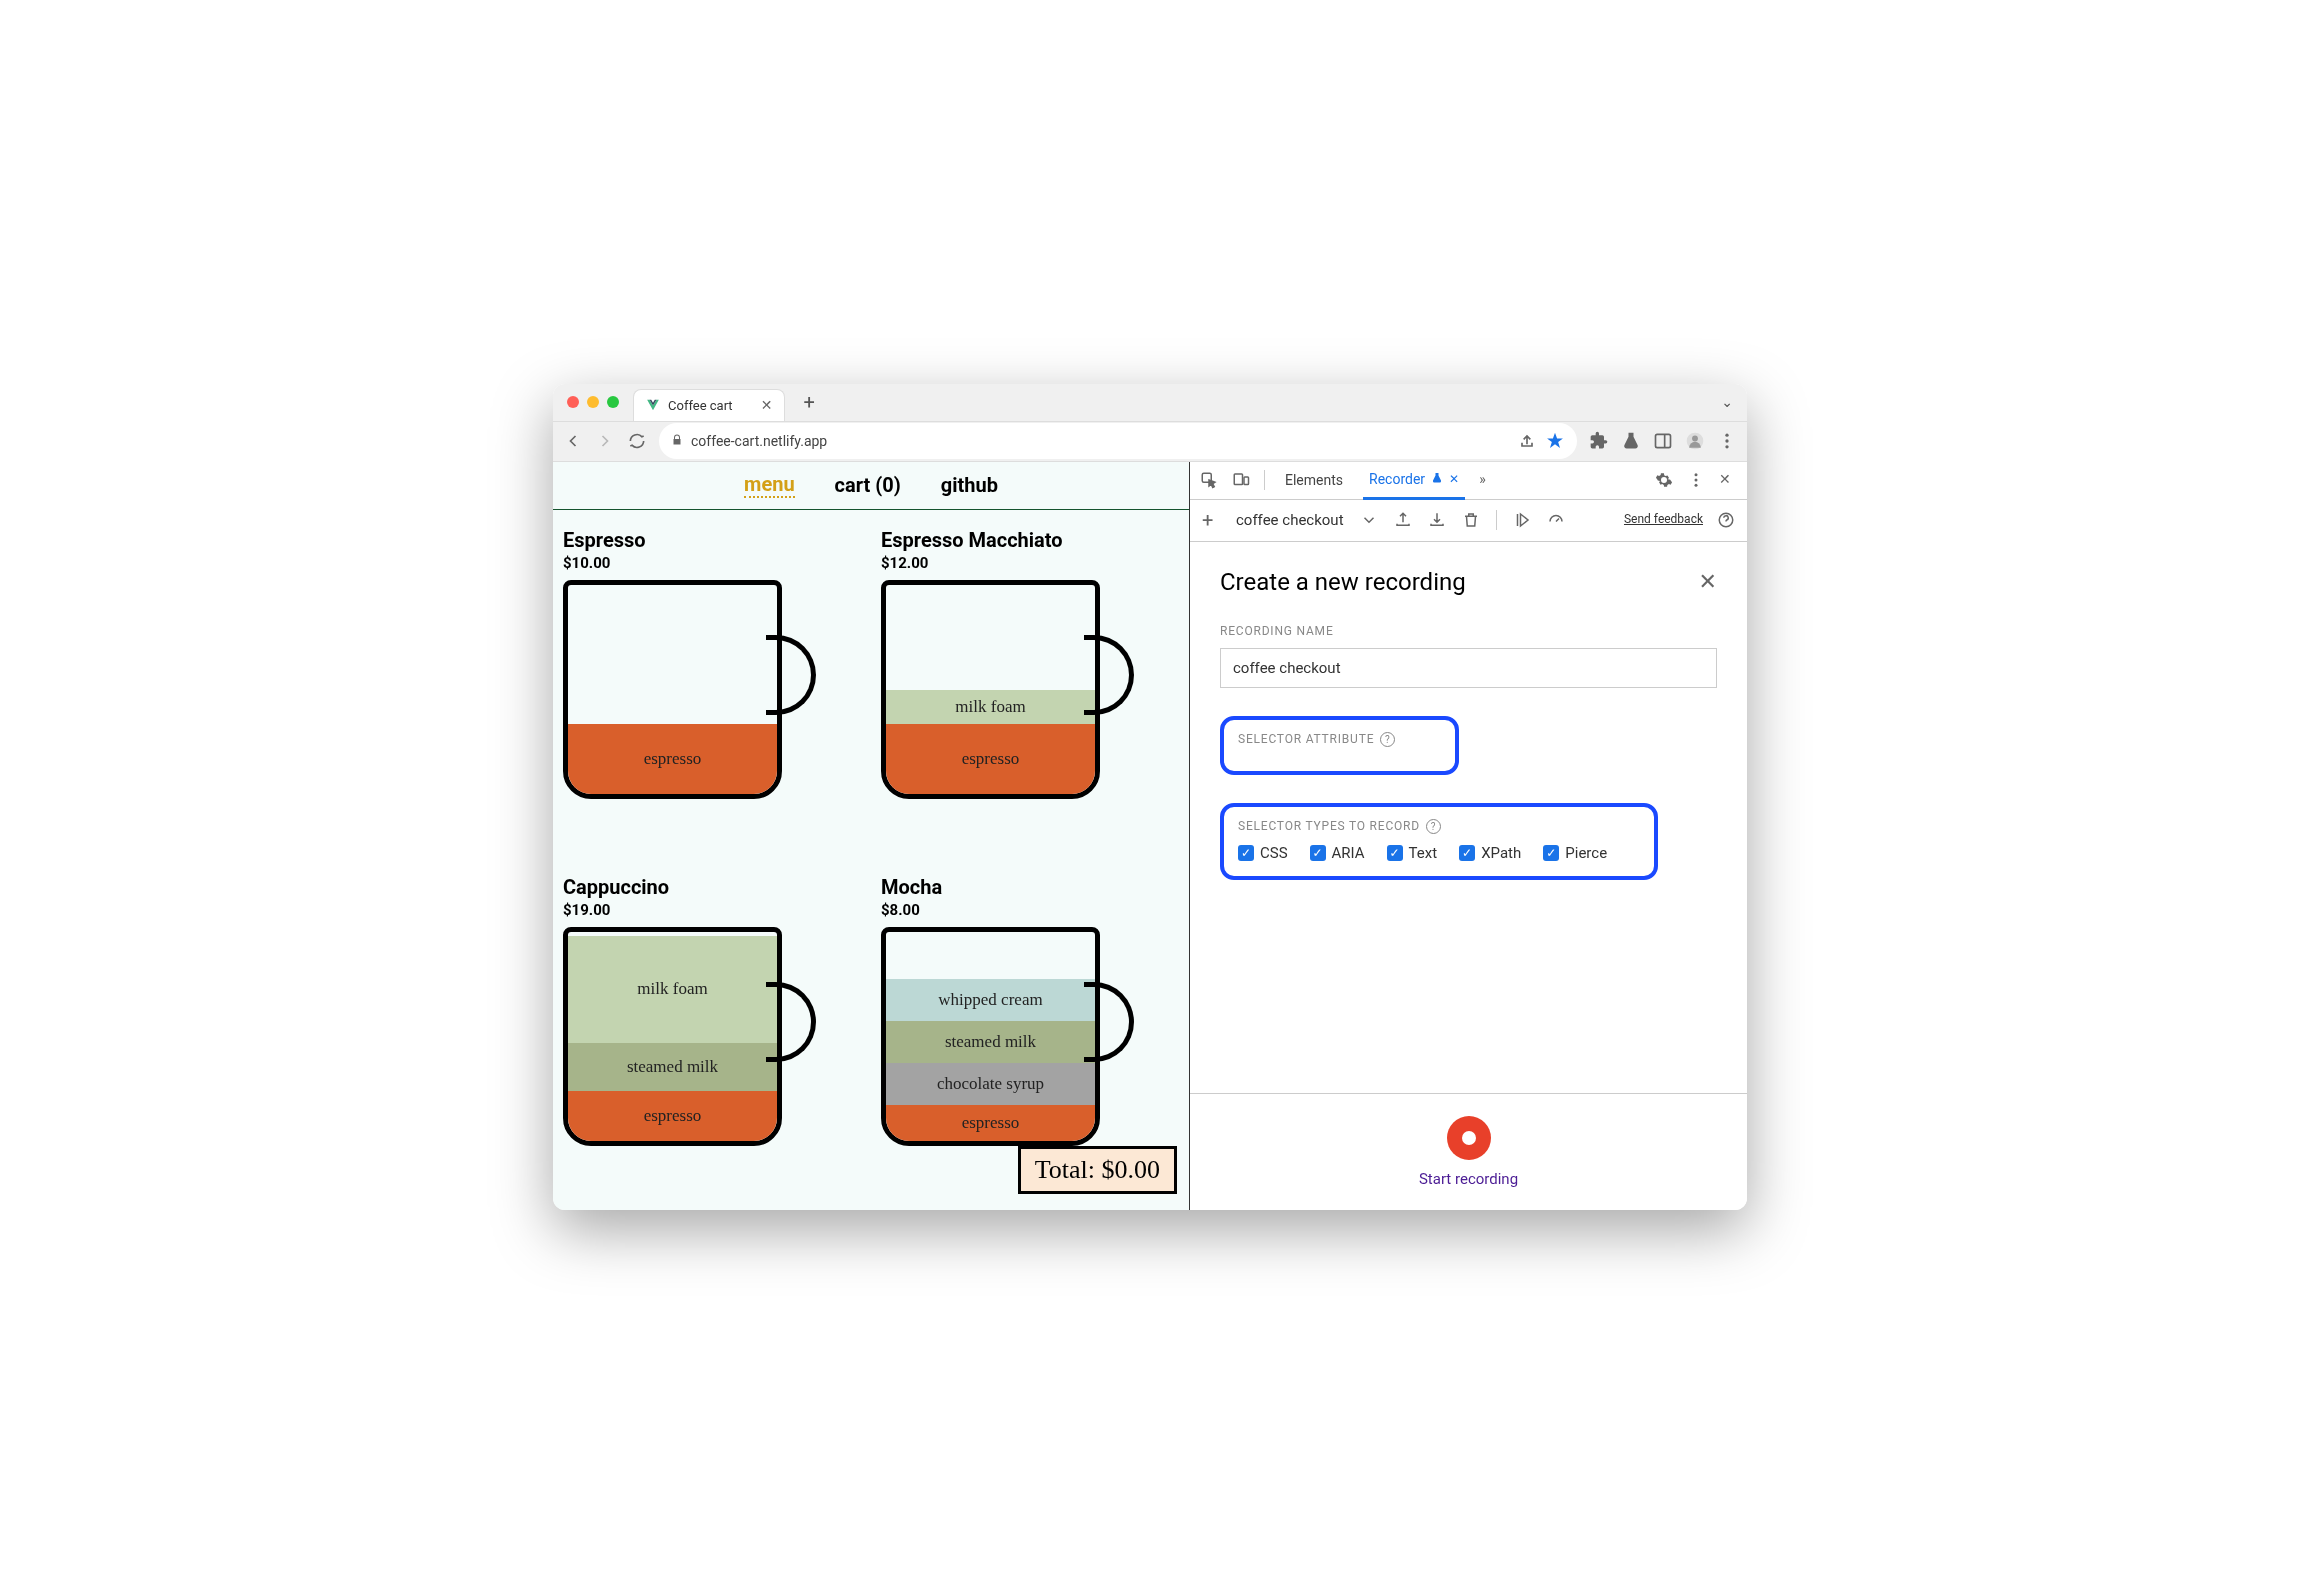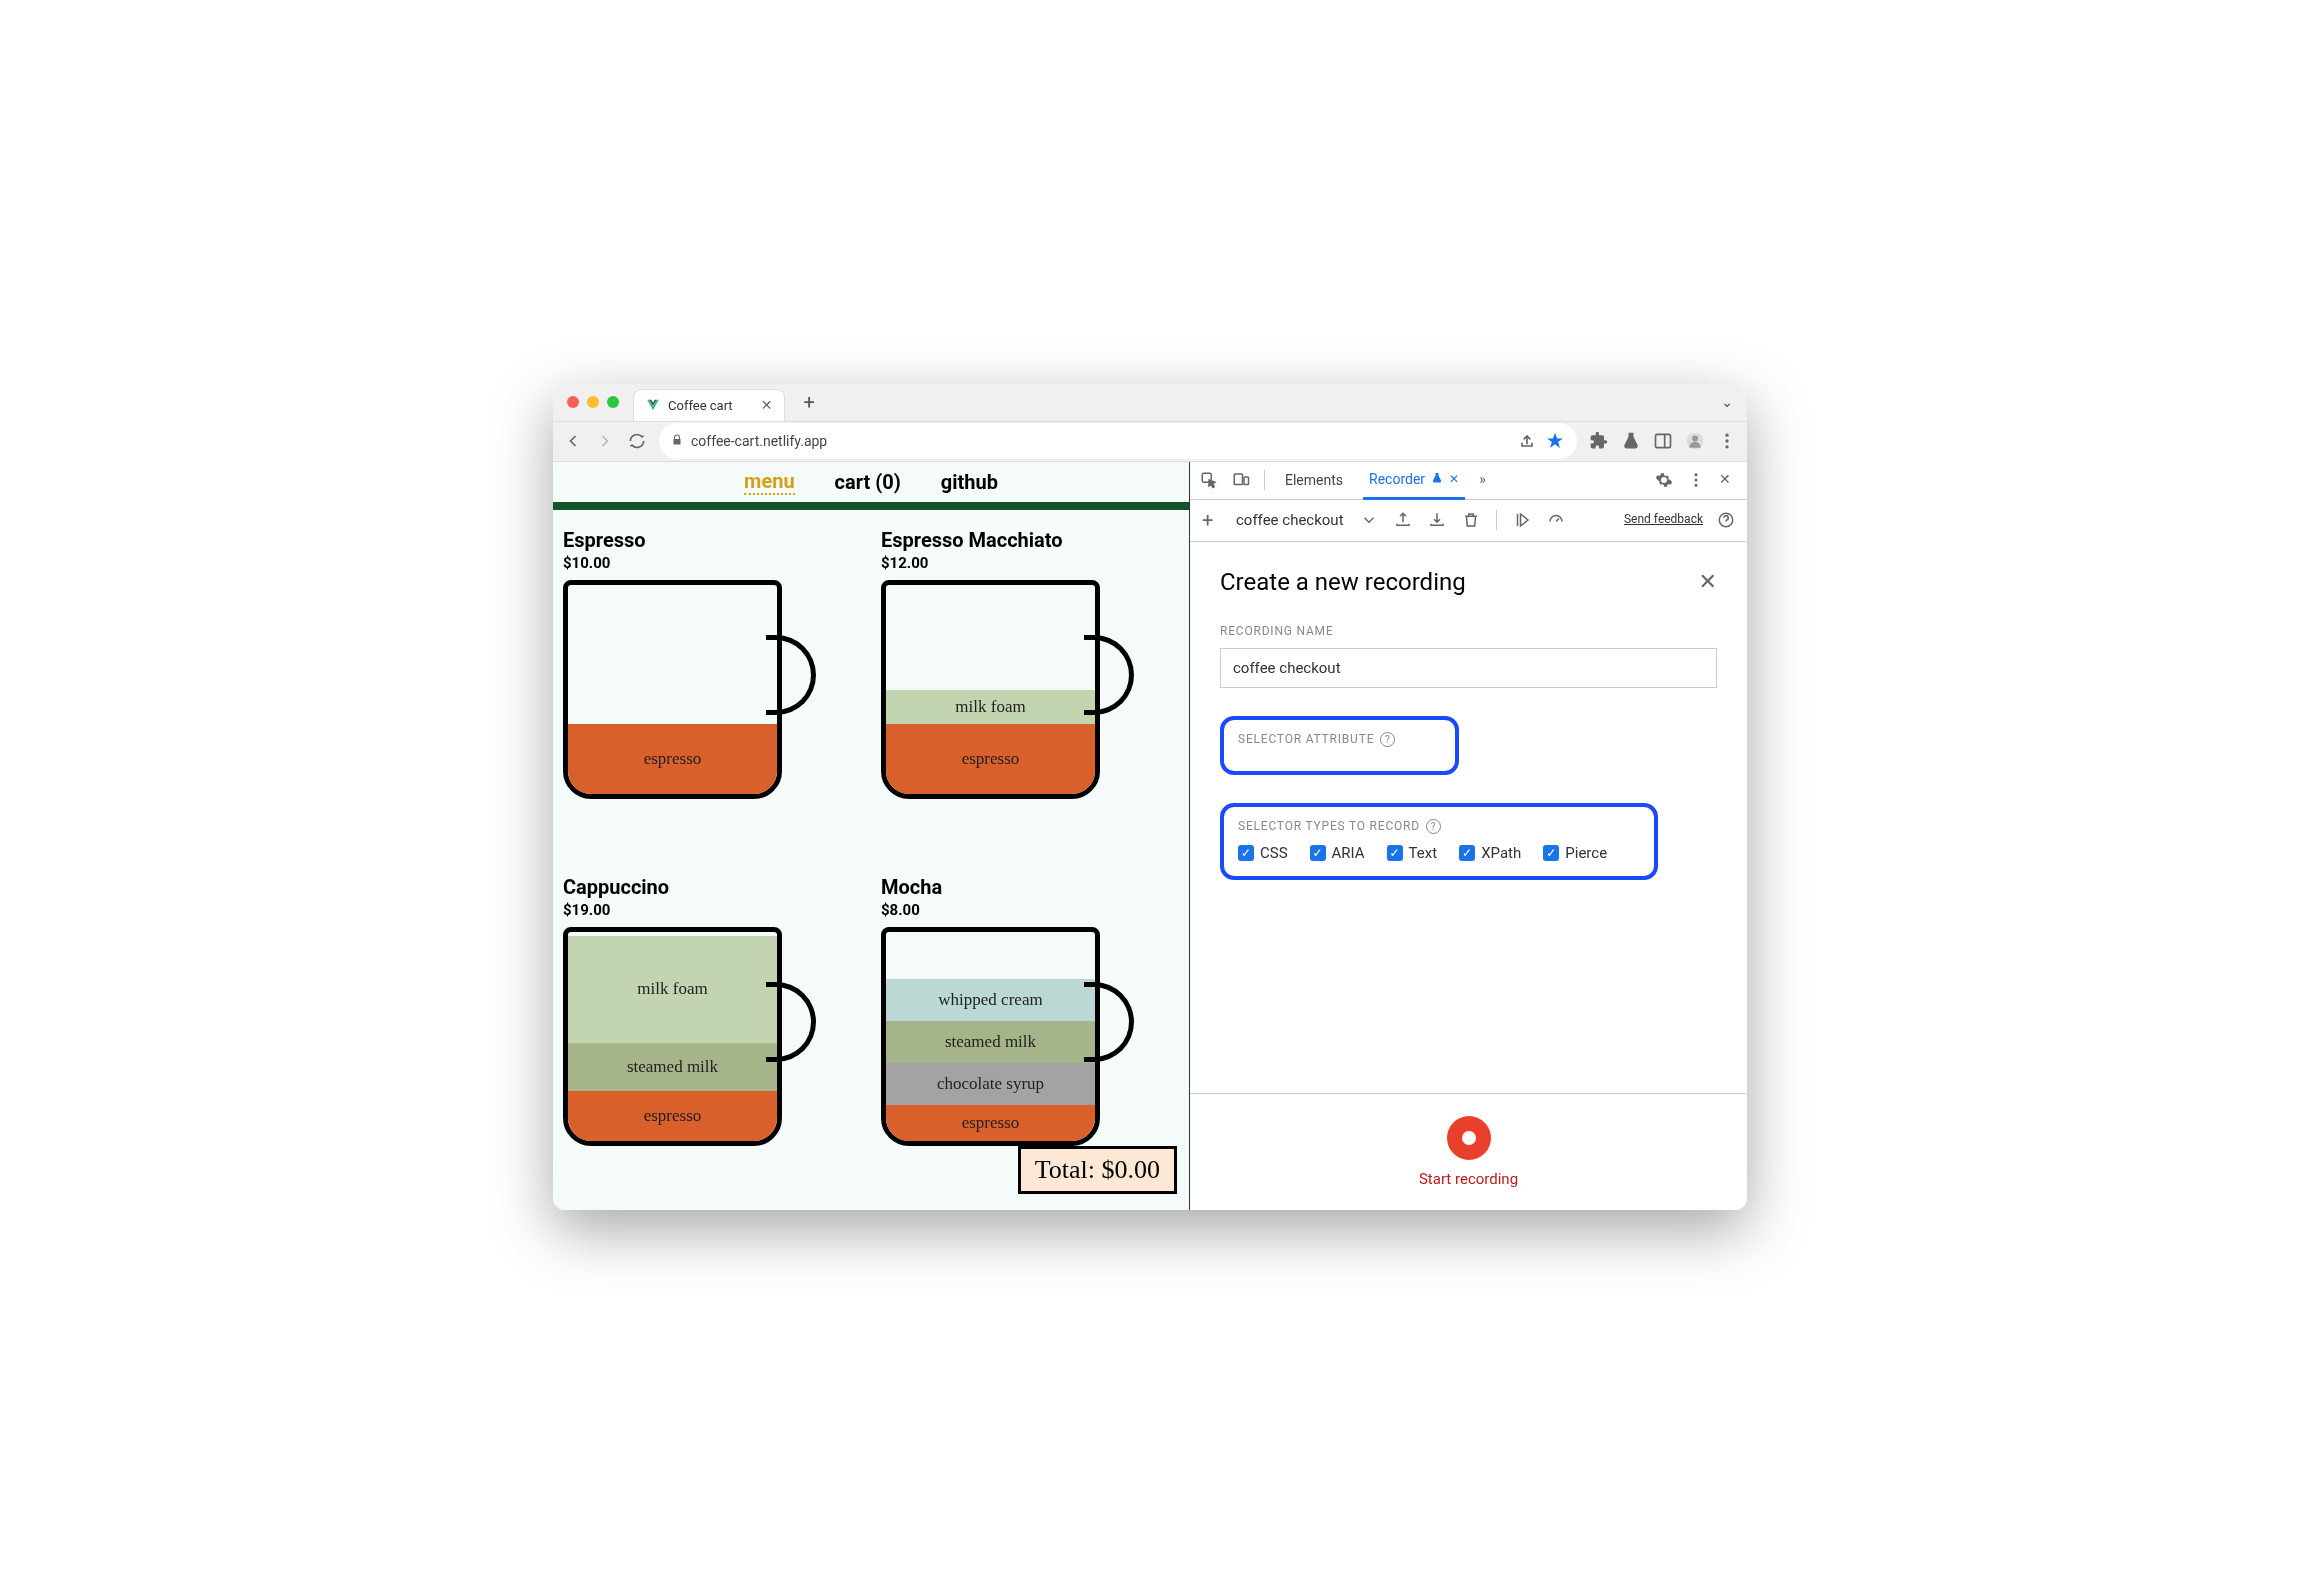--- a/index.html
+++ b/index.html
@@ -16,21 +16,21 @@
 .chev{margin-left:auto;color:#555;font-size:14px}
 .urlbar{height:40px;background:#f0f0f0;display:flex;align-items:center;padding:0 10px;gap:12px;border-bottom:1px solid #ddd}
 .nav-ico{width:20px;height:20px;color:#666;cursor:pointer;display:flex;align-items:center;justify-content:center}
 .urlslot{flex:1;background:#fff;height:36px;border-radius:20px;display:flex;align-items:center;padding:0 12px;gap:8px;font-size:14px;color:#444}
 .lock{width:12px;color:#666}
 .url-right{display:flex;gap:8px}
 .url-ico{width:20px;height:20px;color:#666;display:flex;align-items:center;justify-content:center;cursor:pointer}
 .star{color:#1a73e8}
 .content{flex:1;display:flex;overflow:hidden}
 .page{flex:1;background:#f4fbfa;display:flex;flex-direction:column;border-right:1px solid #333;overflow:hidden}
-.page-nav{height:48px;display:flex;align-items:center;justify-content:center;gap:40px;font-family:Georgia,serif;font-size:20px;font-weight:700;border-bottom:8px solid #14532d}
+.page-nav{height:48px;display:flex;align-items:center;justify-content:center;gap:40px;font-family:Georgia,serif;font-size:20px;font-weight:700;border-bottom:1px solid #14532d}
 .page-nav a{cursor:pointer}
 .page-nav .active{color:#d4a017;border-bottom:2px dotted #d4a017}
 .menu-grid{flex:1;padding:18px 10px;display:grid;grid-template-columns:1fr 1fr;gap:30px 20px;overflow:hidden;position:relative}
 .item{font-family:Georgia,serif}
 .item-name{font-size:20px;font-weight:700}
 .item-price{font-size:15px;font-weight:700;margin-top:2px}
 .cup{position:relative;width:249px;height:219px;margin-top:8px}
 .cupbody{position:absolute;left:0;top:0;width:219px;height:219px;border:5px solid #000;border-radius:8px 8px 28px 28px;background:#f4fbfa;overflow:hidden;display:flex;flex-direction:column-reverse}
 .handle{position:absolute;right:-4px;top:55px;width:50px;height:80px;border:5px solid #000;border-left:none;border-radius:0 40px 40px 0}
 .layer{width:100%;display:flex;align-items:center;justify-content:center;font-size:17px;font-family:Georgia,serif;color:#222}
@@ -56,21 +56,21 @@
 .input::placeholder{color:#bbb}
 .hl{border:4px solid #1a49ff;border-radius:14px;padding:12px 14px 14px;margin-top:28px}
 .hl .input{margin-top:2px}
 .checks{display:flex;gap:22px;margin-top:10px;flex-wrap:wrap}
 .chk{display:flex;align-items:center;gap:6px;font-size:15px;color:#333;cursor:pointer}
 .chk-box{width:16px;height:16px;background:#1a73e8;border-radius:3px;display:flex;align-items:center;justify-content:center;color:#fff;font-size:12px}
 .hl.wide{width:438px}
 .rec-footer{border-top:1px solid #ccc;padding:22px 0;display:flex;flex-direction:column;align-items:center;gap:10px}
 .rec-btn{width:44px;height:44px;background:#e8402a;border-radius:50%;display:flex;align-items:center;justify-content:center;cursor:pointer}
 .rec-btn .inner{width:14px;height:14px;background:#fff;border-radius:50%}
-.rec-footer-label{font-size:15px;color:#b91c1c}
+.rec-footer-label{font-size:15px;color:#4c1d95}
 svg{width:100%;height:100%}
 </style>
 </head>
 <body>
 
 <div class="window">
   <div class="titlebar">
     <div class="traffic">
       <div class="dot r"></div>
       <div class="dot y"></div>

